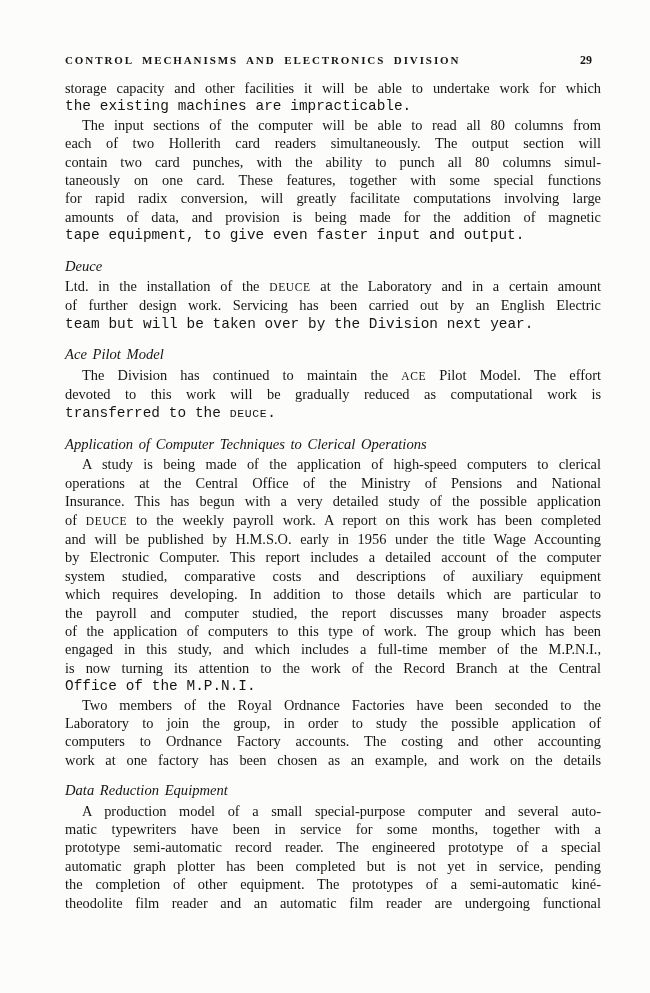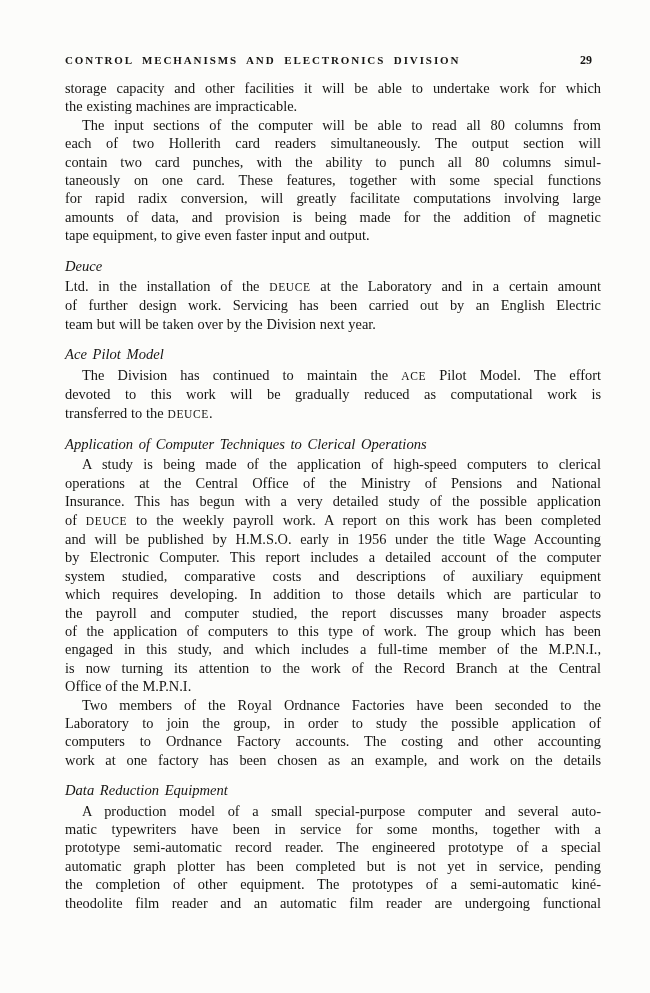--- a/index.html
+++ b/index.html
@@ -39,20 +39,21 @@
   }
   .line {
     font-size: 14.4px;
     line-height: 18.4px;
     text-align: justify;
     text-align-last: justify;
     word-spacing: 0.2px;
   }
   .line.endline {
     text-align-last: left;
+    font-family: Liberation Mono, monospace;
   }
   .line.indent {
     text-indent: 17px;
   }
   .sec-heading {
     font-size: 14.6px;
     font-style: italic;
     font-weight: 400;
     line-height: 18.4px;
     margin-top: 12px;

